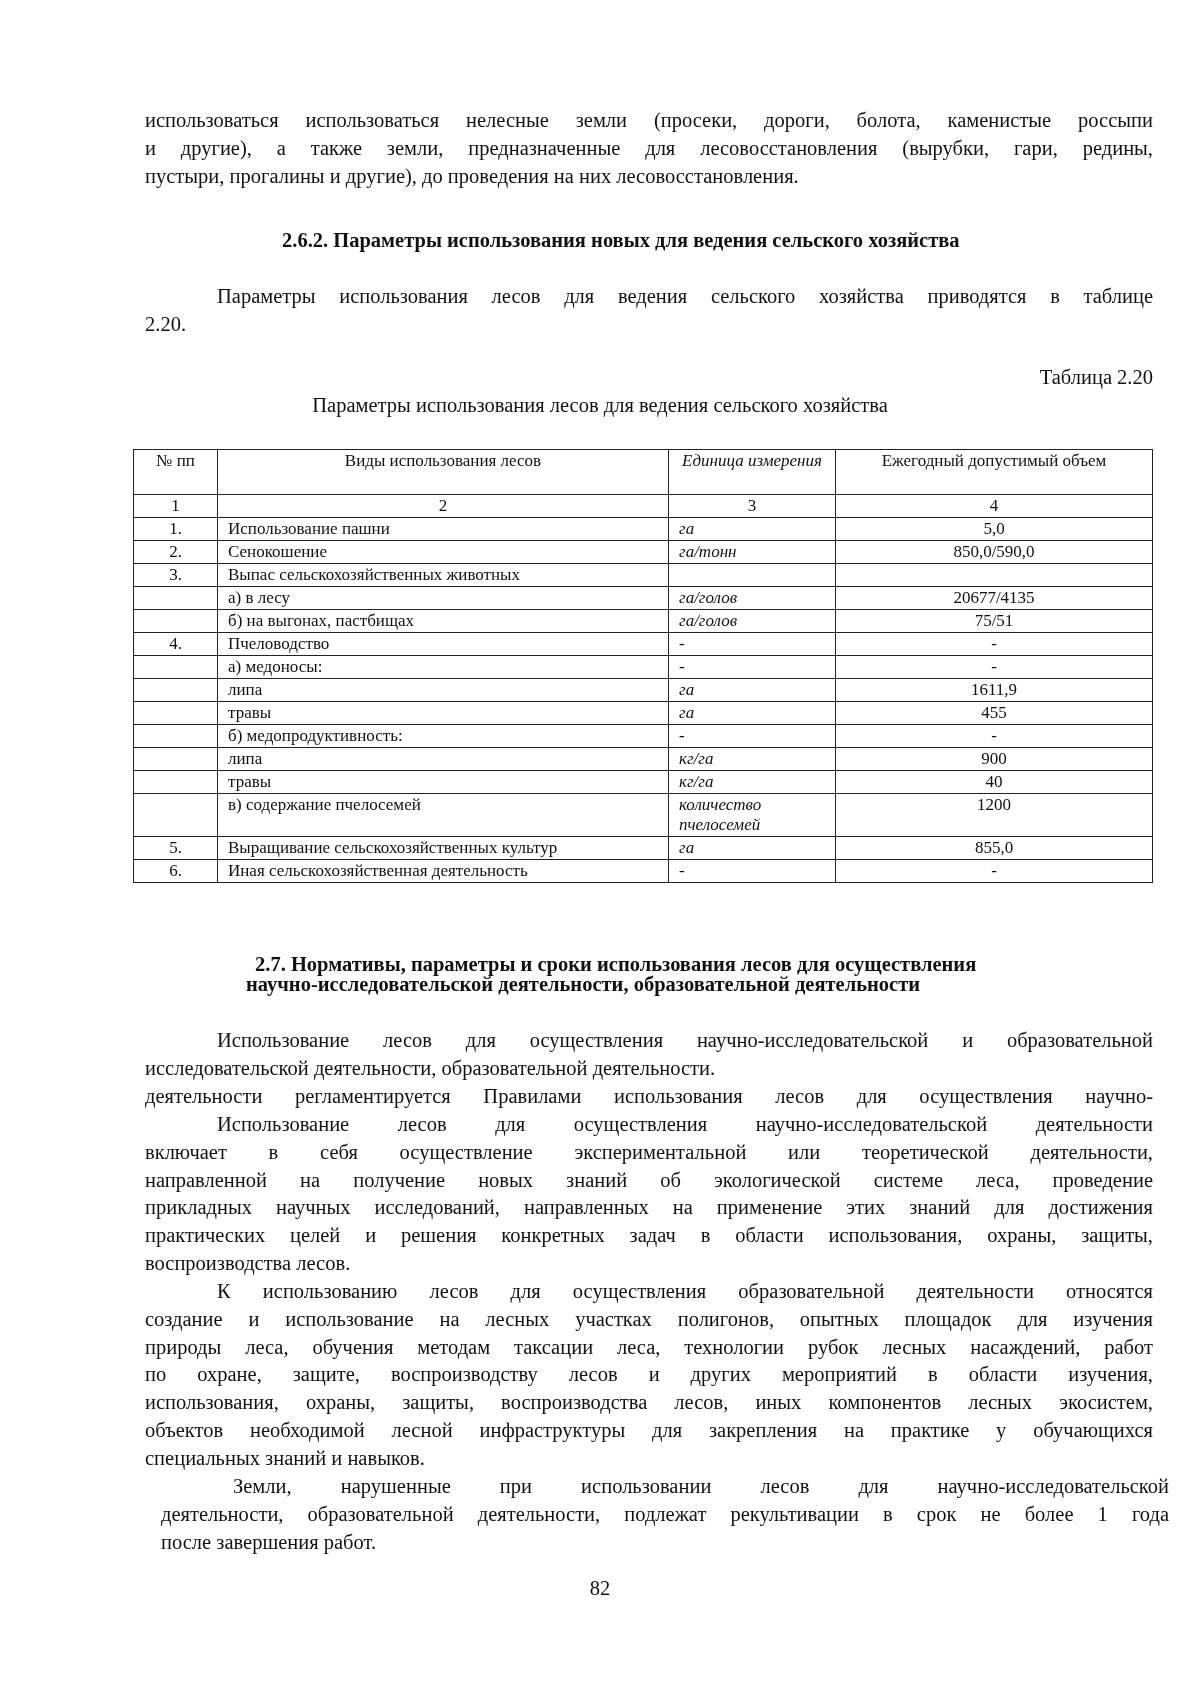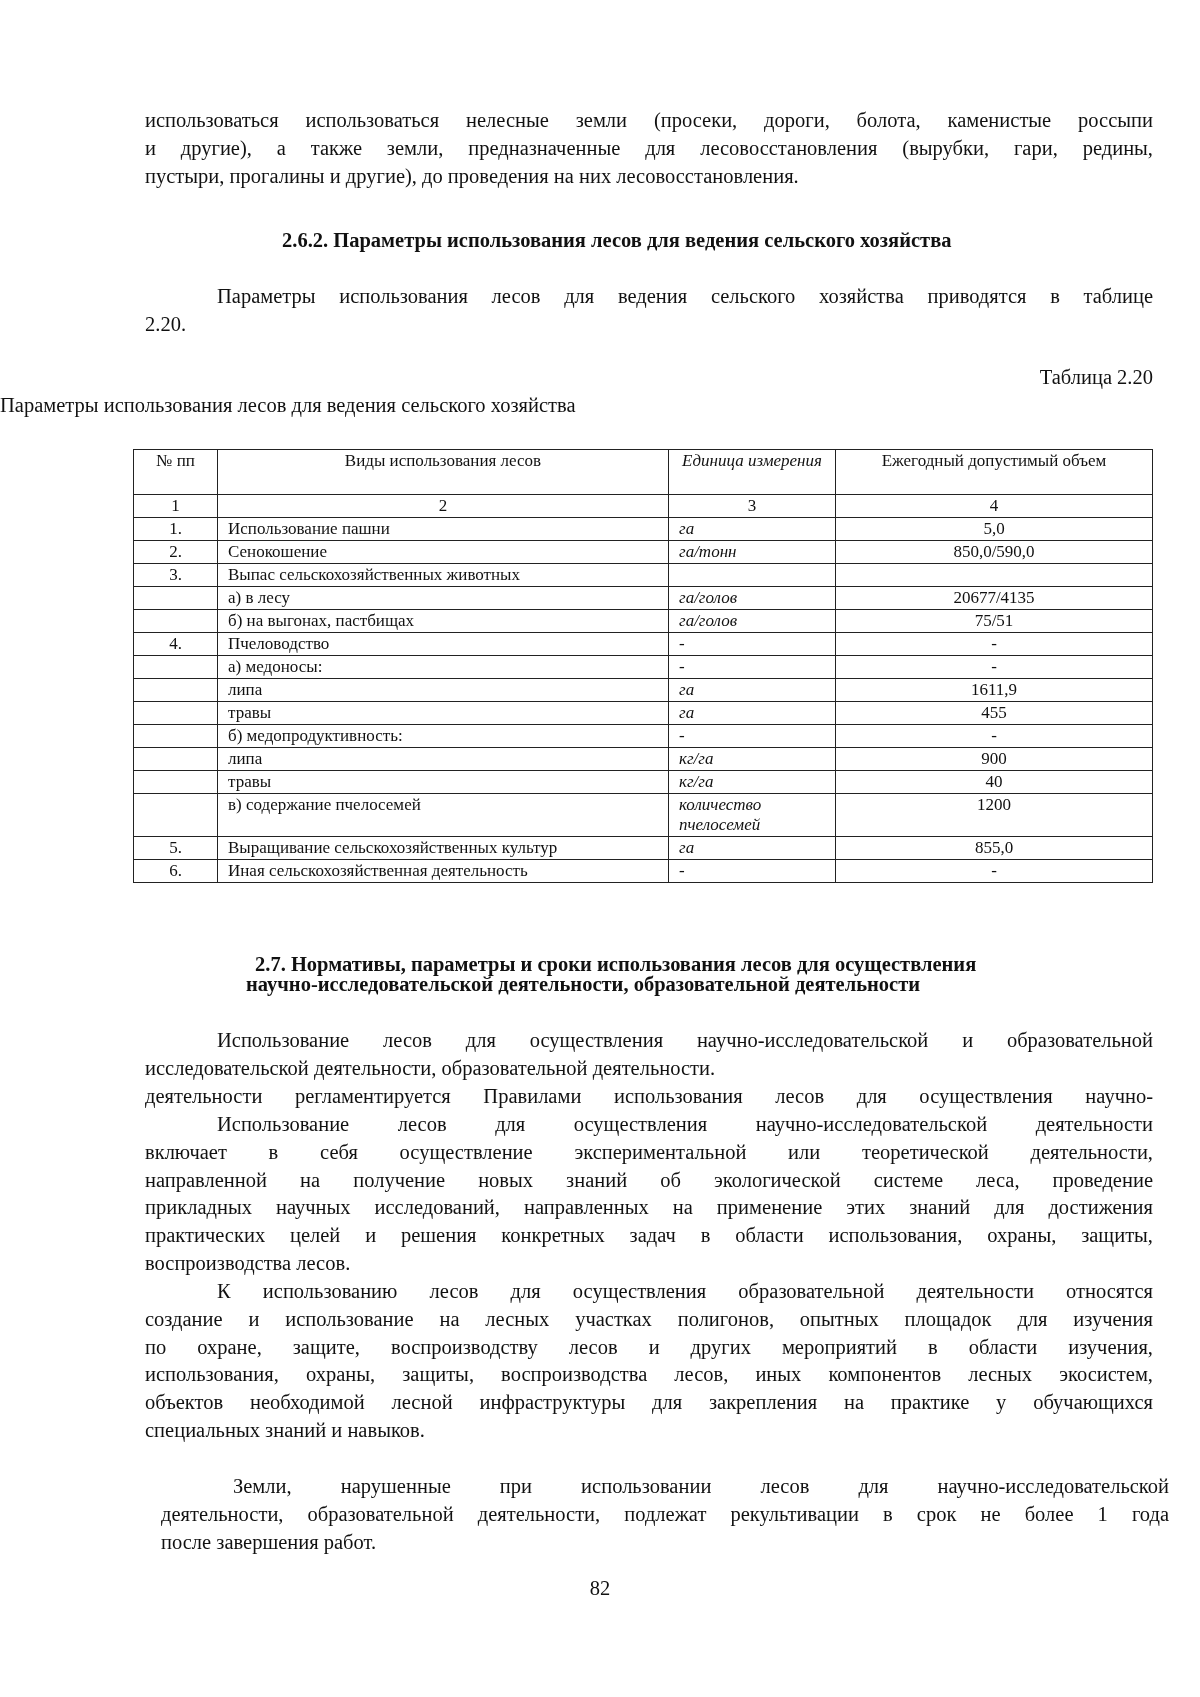--- a/index.html
+++ b/index.html
@@ -6,21 +6,21 @@
   body { width: 1200px; height: 1697px; position: relative; overflow: hidden;
          font-family: "Liberation Serif", "DejaVu Serif", serif; color: #111; }
   .page { position: absolute; left: 0; top: 0; width: 1200px; height: 1697px; }
   .para { position: absolute; left: 145px; width: 1008px; font-size: 20.5px; line-height: 27.8px;
           text-align: justify; margin: 0; }
   .para .line { display: block; text-align: justify; text-align-last: justify; white-space: nowrap; }
   .para .line.last { text-align-last: left; }
   .indent { padding-left: 72px; }
   .heading { position: absolute; font-weight: bold; font-size: 20.5px; line-height: 28px; margin: 0; }
   .caption-right { position: absolute; right: 47px; top: 366px; font-size: 20.5px; }
-  .caption-center { position: absolute; left: 0; width: 1200px; text-align: left; top: 394px; font-size: 20.5px; }
+  .caption-center { position: absolute; left: 0; width: 1200px; text-align: center; top: 394px; font-size: 20.5px; }
   table.data { position: absolute; left: 133px; top: 449px; width: 1020px; border-collapse: collapse;
                font-size: 17px; line-height: 20px; }
   table.data td, table.data th { border: 1.5px solid #222; padding: 1px 10px 1px 10px; vertical-align: top; font-weight: normal; }
   table.data th { text-align: center; }
   .c1 { width: 63px; text-align: center; }
   .c2 { width: 430px; text-align: left; }
   .c3 { width: 146px; text-align: left; font-style: italic; }
   .c4 { text-align: center; }
   .hdr td, .hdr th { height: 42px; }
   .num td { text-align: center; }
@@ -30,21 +30,21 @@
 <body>
 
 <div class="page">
 
   <div class="para" style="top:107px;">
     <span class="line">использоваться использоваться нелесные земли (просеки, дороги, болота, каменистые россыпи</span>
     <span class="line">и другие), а также земли, предназначенные для лесовосстановления (вырубки, гари, редины,</span>
     <span class="line last">пустыри, прогалины и другие), до проведения на них лесовосстановления.</span>
   </div>
 
-  <h2 class="heading" style="left:282px; top:226px;">2.6.2. Параметры использования лесов для ведения сельского хозяйства</h2>
+  <h2 class="heading" style="left:282px; top:226px;">2.6.2. Параметры использования новых для ведения сельского хозяйства</h2>
 
   <div class="para" style="top:283px;">
     <span class="line indent">Параметры использования лесов для ведения сельского хозяйства приводятся в таблице</span>
     <span class="line last">2.20.</span>
   </div>
 
   <div class="caption-right">Таблица 2.20</div>
   <div class="caption-center">Параметры использования лесов для ведения сельского хозяйства</div>
 
   <table class="data">
@@ -168,20 +168,21 @@
     <span class="line">включает в себя осуществление экспериментальной или теоретической деятельности,</span>
     <span class="line">направленной на получение новых знаний об экологической системе леса, проведение</span>
     <span class="line">прикладных научных исследований, направленных на применение этих знаний для достижения</span>
     <span class="line">практических целей и решения конкретных задач в области использования, охраны, защиты,</span>
     <span class="line last">воспроизводства лесов.</span>
   </div>
 
   <div class="para" style="top:1278px;">
     <span class="line indent">К использованию лесов для осуществления образовательной деятельности относятся</span>
     <span class="line">создание и использование на лесных участках полигонов, опытных площадок для изучения</span>
+    <span class="line">природы леса, обучения методам таксации леса, технологии рубок лесных насаждений, работ</span>
     <span class="line">по охране, защите, воспроизводству лесов и других мероприятий в области изучения,</span>
     <span class="line">использования, охраны, защиты, воспроизводства лесов, иных компонентов лесных экосистем,</span>
     <span class="line">объектов необходимой лесной инфраструктуры для закрепления на практике у обучающихся</span>
     <span class="line last">специальных знаний и навыков.</span>
   </div>
 
   <div class="para" style="top:1473px;margin-left:16px;">
     <span class="line indent">Земли, нарушенные при использовании лесов для научно-исследовательской</span>
     <span class="line">деятельности, образовательной деятельности, подлежат рекультивации в срок не более 1 года</span>
     <span class="line last">после завершения работ.</span>

